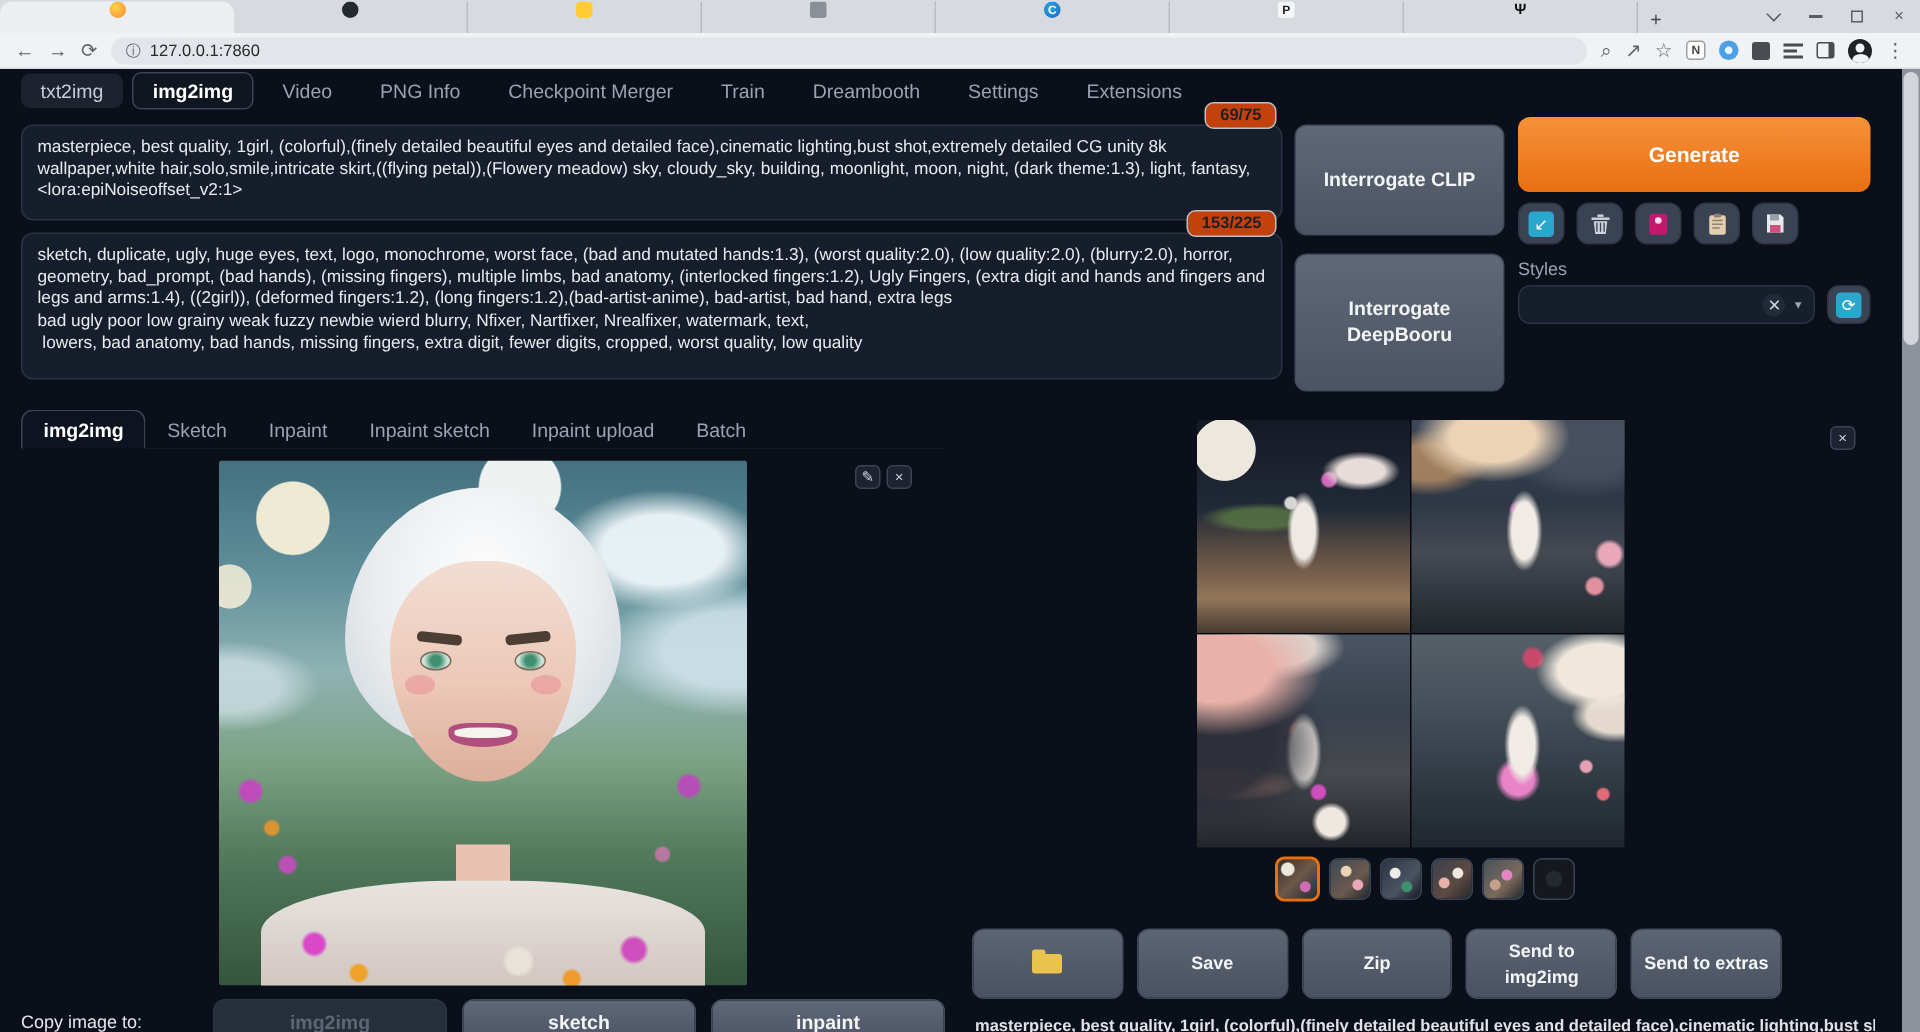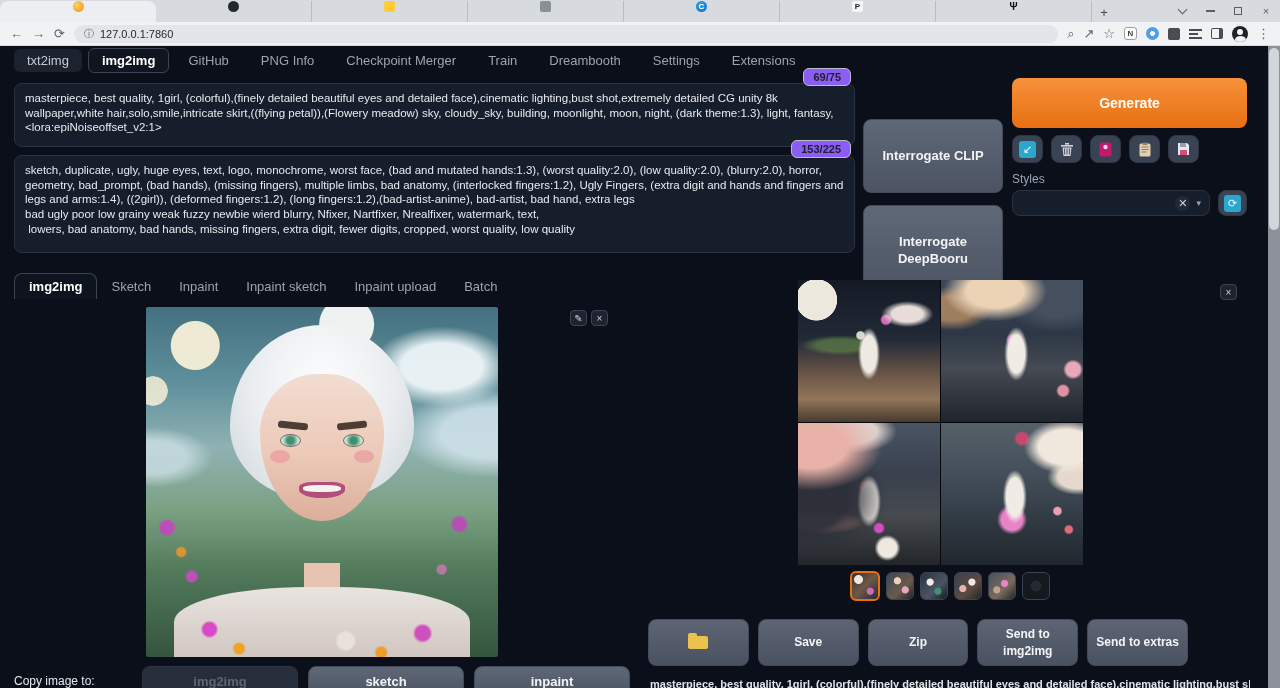--- a/index.html
+++ b/index.html
@@ -51,25 +51,25 @@
   .nav-tab { padding:4px 13px; font-size:13px; color:#9aa3b2; border-radius:6px; white-space:nowrap; }
   .nav-tab.first { background:#1c222e; color:#c4ccd8; }
   .nav-tab.active { background:#10161f; border:1px solid #3b4354; color:#ffffff; font-weight:bold; }
 
   .prompt-wrap { position:absolute; left:14px; width:841px; }
   .pos-wrap { top:37px; }
   .neg-wrap { top:109px; }
   .prompt-box { width:100%; background:#161d2b; border:1px solid #2b3342; border-radius:8px; padding:7px 10px; font-size:11.5px; line-height:1.28; color:#e8eaee; white-space:pre-wrap; overflow:hidden; }
   .pos-box { height:64px; }
   .neg-box { height:98px; }
-  .counter { position:absolute; top:-15px; right:4px; background:#8b5cf6; color:#1c2128; font-size:11px; font-weight:bold; padding:2px 9px; border-radius:6px; border:1px solid #b9bfc8; }
+  .counter { position:absolute; top:-15px; right:4px; background:#c2410c; color:#1c2128; font-size:11px; font-weight:bold; padding:2px 9px; border-radius:6px; border:1px solid #b9bfc8; }
 
   .interro-col { position:absolute; left:863px; top:37px; width:140px; display:flex; flex-direction:column; }
   .gbtn { background:linear-gradient(180deg,#5f6877 0%,#4c5464 100%); border:1px solid #434b5a; border-radius:8px; color:#f3f4f6; font-size:13px; font-weight:600; display:flex; align-items:center; justify-content:center; text-align:center; line-height:1.3; }
-  .btn-clip { height:74px;margin-top:36px; }
+  .btn-clip { height:74px; }
   .btn-deep { height:92px; margin-top:12px; padding:0 26px; }
 
   .gen-col { position:absolute; left:1012px; top:32px; width:235px; }
   .generate-btn { width:100%; height:50px; border-radius:8px; background:linear-gradient(180deg,#f6913a 0%,#e96f12 100%); color:#ffffff; font-size:14px; font-weight:bold; display:flex; align-items:center; justify-content:center; }
   .tools-row { margin-top:7px; display:flex; gap:8px; }
   .tool-btn { width:31px; height:28px; border-radius:8px; background:#3a4354; border:1px solid #2e3644; display:flex; align-items:center; justify-content:center; }
   .tb-read { }
   .read-glyph { width:17px; height:17px; border-radius:3px; background:#2aa7cc; color:#fff; font-size:11px; display:flex; align-items:center; justify-content:center; }
   .styles-label { margin-top:9px; font-size:12px; color:#9aa3b2; }
   .styles-row { margin-top:4px; display:flex; gap:8px; align-items:center; }
@@ -266,21 +266,21 @@
       <span class="avatar"></span>
       <span class="nav-ico">⋮</span>
     </div>
   </div>
 
   <div class="app">
 
     <div class="nav-tabs">
       <div class="nav-tab first">txt2img</div>
       <div class="nav-tab active">img2img</div>
-      <div class="nav-tab">GitHub</div>
+      <div class="nav-tab">Video</div>
       <div class="nav-tab">PNG Info</div>
       <div class="nav-tab">Checkpoint Merger</div>
       <div class="nav-tab">Train</div>
       <div class="nav-tab">Dreambooth</div>
       <div class="nav-tab">Settings</div>
       <div class="nav-tab">Extensions</div>
     </div>
 
     <div class="prompt-wrap pos-wrap">
       <div class="prompt-box pos-box">masterpiece, best quality, 1girl, (colorful),(finely detailed beautiful eyes and detailed face),cinematic lighting,bust shot,extremely detailed CG unity 8k wallpaper,white hair,solo,smile,intricate skirt,((flying petal)),(Flowery meadow) sky, cloudy_sky, building, moonlight, moon, night, (dark theme:1.3), light, fantasy,

